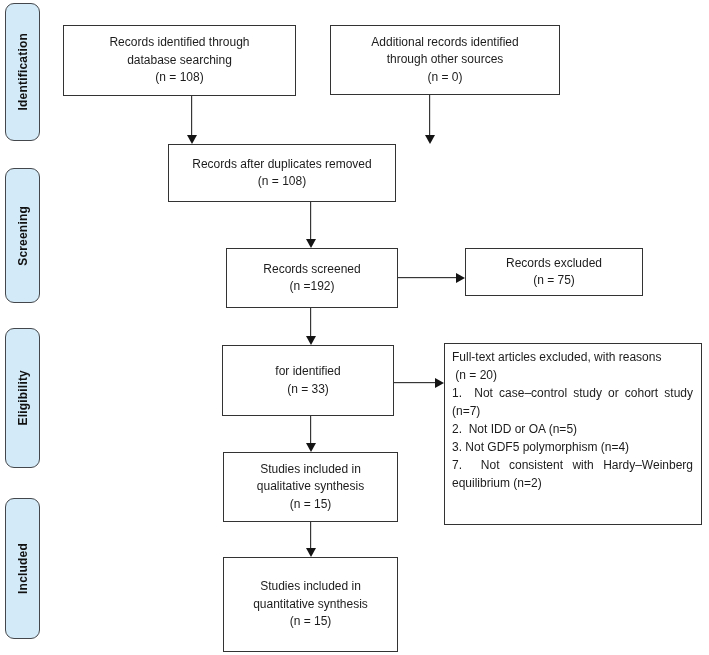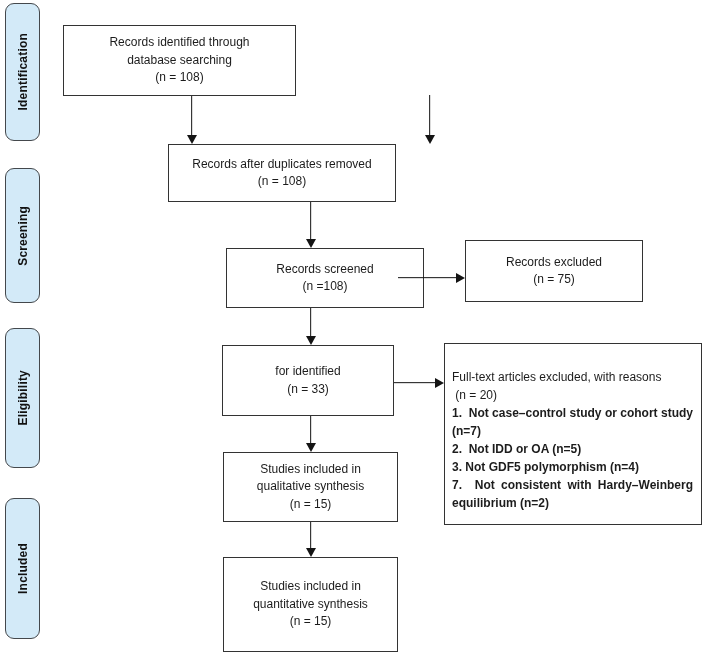--- a/index.html
+++ b/index.html
@@ -39,25 +39,25 @@
     display:flex;flex-direction:column;
     align-items:center;justify-content:center;
     text-align:center;
     font-size:12px;line-height:1.45;
   }
   .fbox .ln{width:100%;}
   
   .fbox.reasons{
     align-items:center;justify-content:flex-start;
     text-align:left;
-    padding:24px 8px 6px 7px;
+    padding:4px 8px 6px 7px;
     line-height:1.5;
   }
   .fbox.reasons .ln{white-space:pre-wrap;}
-  .fbox.reasons .reason{width:100%;text-align:justify;white-space:pre-wrap;font-weight:bold;}
+  .fbox.reasons .reason{width:100%;text-align:justify;white-space:pre-wrap;}
   
   .varrow{position:absolute;width:11px;}
   .varrow .line{position:absolute;left:50%;transform:translateX(-50%);top:0;bottom:6px;width:1.7px;background:#141414;}
   .varrow .head{position:absolute;bottom:0;left:50%;transform:translateX(-50%);width:0;height:0;
     border-left:5px solid transparent;border-right:5px solid transparent;border-top:9px solid #141414;}
   .harrow{position:absolute;height:11px;}
   .harrow .line{position:absolute;top:50%;transform:translateY(-50%);left:0;right:6px;height:1.7px;background:#141414;}
   .harrow .head{position:absolute;right:0;top:50%;transform:translateY(-50%);width:0;height:0;
     border-top:5px solid transparent;border-bottom:5px solid transparent;border-left:9px solid #141414;}
   i{font-style:normal;display:block;}
@@ -79,32 +79,37 @@
   <div class="stage" style="top:498px;height:141px">
     <span>Included</span>
   </div>
 
   <div class="fbox" style="left:63px;top:25px;width:233px;height:71px">
     <div class="ln">Records identified through</div>
     <div class="ln">database searching</div>
     <div class="ln">(n = 108)</div>
   </div>
 
+  <div class="fbox" style="left:330px;top:25px;width:230px;height:70px">
+    <div class="ln">Additional records identified</div>
+    <div class="ln">through other sources</div>
+    <div class="ln">(n = 0)</div>
+  </div>
 
   <div class="fbox" style="left:168px;top:144px;width:228px;height:58px">
     <div class="ln">Records after duplicates removed</div>
     <div class="ln">(n = 108)</div>
   </div>
 
-  <div class="fbox" style="left:226px;top:248px;width:198px;height:60px">
+  <div class="fbox" style="left:226px;top:248px;width:172px;height:60px">
     <div class="ln">Records screened</div>
-    <div class="ln">(n =108)</div>
+    <div class="ln">(n =192)</div>
   </div>
 
-  <div class="fbox" style="left:465px;top:240px;width:178px;height:62px">
+  <div class="fbox" style="left:465px;top:248px;width:178px;height:48px">
     <div class="ln">Records excluded</div>
     <div class="ln">(n = 75)</div>
   </div>
 
   <div class="fbox" style="left:222px;top:345px;width:172px;height:71px">
     <div class="ln">for identified</div>
     <div class="ln">(n = 33)</div>
   </div>
 
   <div class="fbox reasons" style="left:444px;top:343px;width:258px;height:182px">

